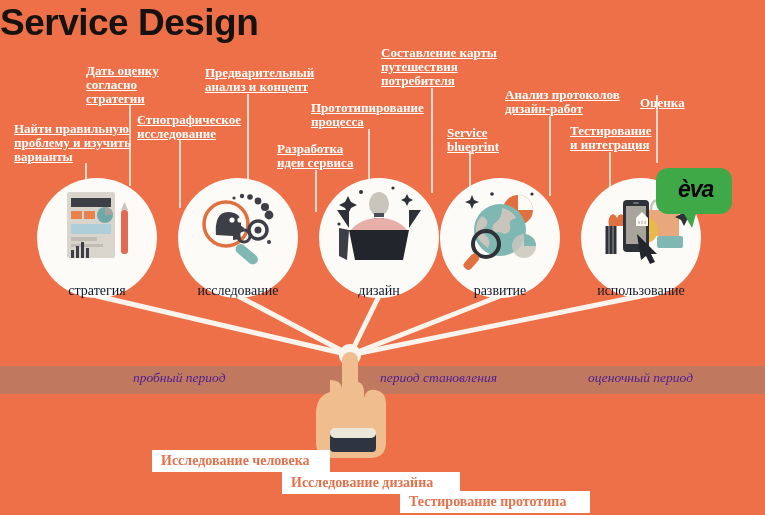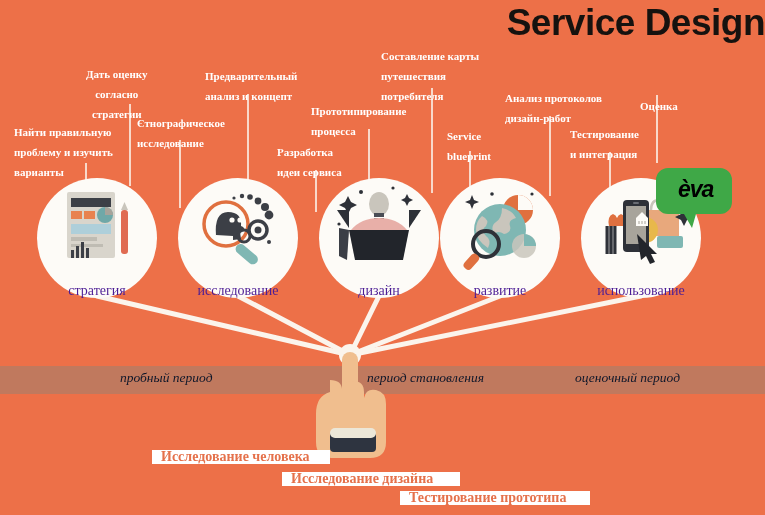--- a/index.html
+++ b/index.html
@@ -6,61 +6,61 @@
   body{
     width:765px;height:515px;overflow:hidden;
     background:#ED7048;
     font-family:"Liberation Serif", serif;
     position:relative;
   }
   #stage{position:absolute;left:0;top:0;width:765px;height:515px;overflow:hidden;}
 
   
   .title{
-    position:absolute;left:0;top:2px;width:765px;text-align:right;
+    position:absolute;left:0;top:2px;width:765px;text-align:left;
     font-family:"Liberation Sans", sans-serif;
     font-weight:bold;font-size:37px;color:#16120f;letter-spacing:-0.5px;
   }
 
   
   .band{
     position:absolute;left:0;top:366px;width:765px;height:28px;
     background:#C0795E;
   }
   .band-label{
     position:absolute;top:370px;
     font-family:"Liberation Serif", serif;
-    font-style:italic;font-size:13.5px;color:#0f172a;white-space:nowrap;
+    font-style:italic;font-size:13.5px;color:#4c1d95;white-space:nowrap;margin-left:13px;
   }
 
   
   svg.layer{position:absolute;left:0;top:0;width:765px;height:515px;}
 
   
   .callout{
     position:absolute;
     font-family:"Liberation Serif", serif;
-    font-weight:bold;font-size:11px;line-height:20px;
-    color:#FFFFFF;white-space:pre-line;
+    font-weight:bold;font-size:13px;line-height:14px;
+    color:#FFFFFF;white-space:pre-line;text-decoration:underline;
   }
 
   
   .circle{
     position:absolute;width:120px;height:120px;border-radius:50%;
     background:#FDFBF7;
   }
   .circle-label{
     position:absolute;width:160px;text-align:center;
     font-family:"Liberation Serif", serif;
-    font-size:14px;color:#4c1d95;
+    font-size:14px;color:#0f172a;
   }
 
   
   .banner{
-    position:absolute;height:14px;background:#FFFFFF;
+    position:absolute;height:22px;background:#FFFFFF;
     display:flex;align-items:center;
   }
   .banner span{
     font-family:"Liberation Serif", serif;
     font-weight:bold;font-size:14px;color:#E5714B;white-space:nowrap;
     padding:0 9px;
   }
 
   
   .eva-text{
@@ -102,21 +102,21 @@
       </g>
     <g id="hub-node">
         <circle cx="350" cy="355" r="11" fill="#FBF4EC"></circle>
       </g>
   </svg>
 
   <div id="callouts-root">
       <div class="callout" style="left: 14px; top: 122px;">Найти правильную
 проблему и изучить
 варианты</div>
-      <div class="callout" style="left: 86px; top: 64px; text-align: center;">Дать оценку
+      <div class="callout" style="left: 86px; top: 64px;">Дать оценку
 согласно
 стратегии</div>
       <div class="callout" style="left: 137px; top: 113px;">Єтнографическое
 исследование</div>
       <div class="callout" style="left: 205px; top: 66px;">Предварительный
 анализ и концепт</div>
       <div class="callout" style="left: 277px; top: 142px;">Разработка
 идеи сервиса</div>
       <div class="callout" style="left: 311px; top: 101px;">Прототипирование
 процесса</div>

